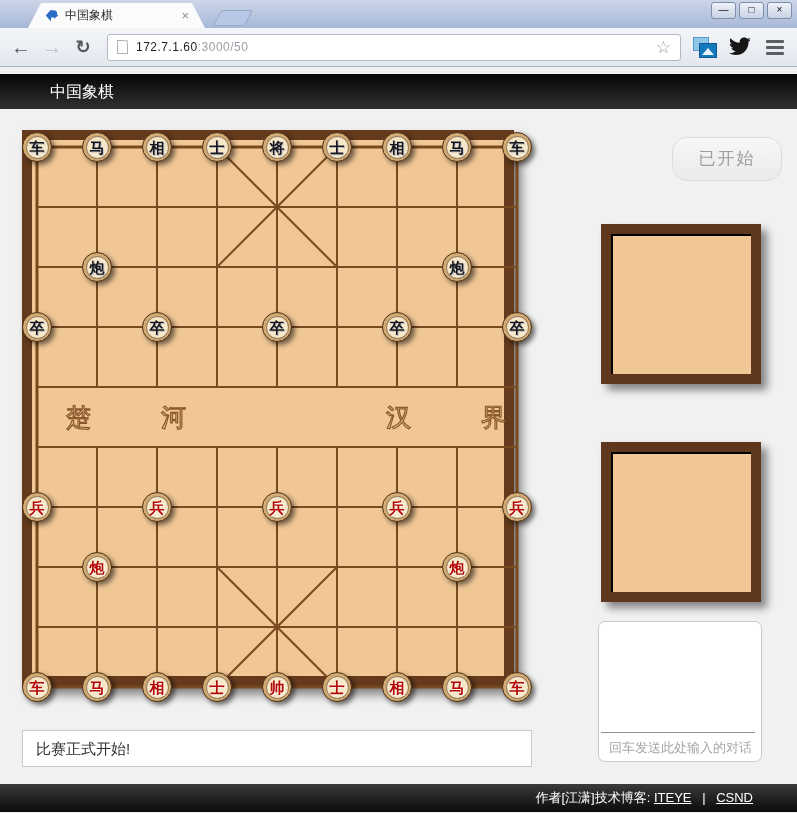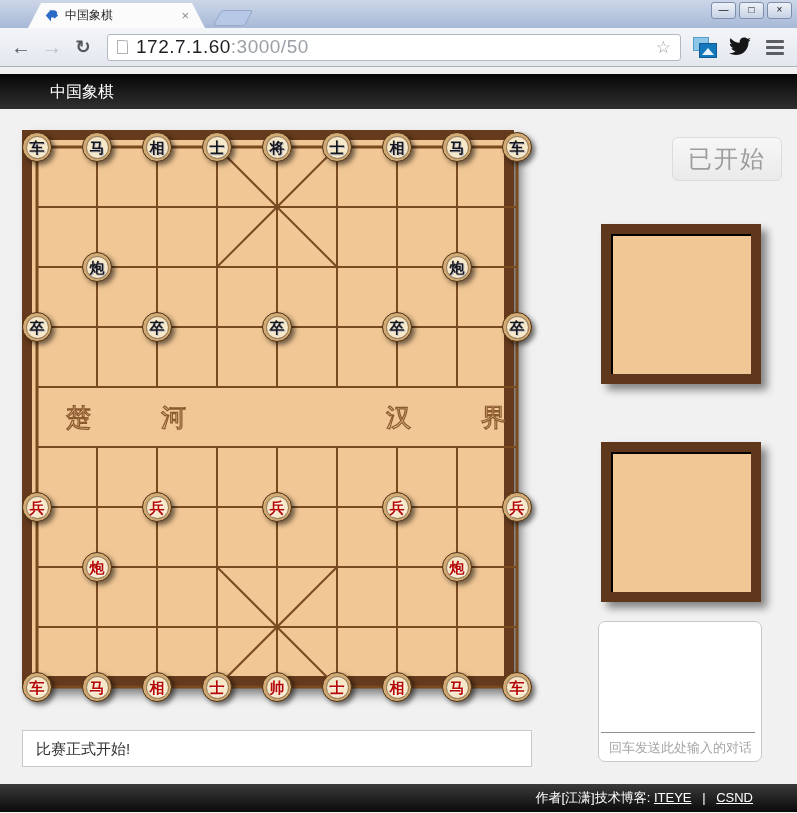--- a/index.html
+++ b/index.html
@@ -24,21 +24,21 @@
   .toolbar { height: 39px; background: linear-gradient(#f3f5f8, #e3e7ee); border-bottom: 1px solid #aeb4bd;
              display: flex; align-items: center; padding: 0 9px; gap: 7px; }
   .nav-btn { font-size: 20px; color: #55585c; width: 24px; text-align: center; font-weight: bold; }
   .nav-btn.disabled { color: #bcc0c6; }
   .reload-btn { font-size: 18px; }
   .url-bar { flex: 1; height: 27px; background: #fff; border: 1px solid #b4b8c0; border-radius: 3px;
              display: flex; align-items: center; padding: 0 9px; gap: 8px; margin: 0 5px; }
   .doc-icon { width: 11px; height: 14px; border: 1px solid #adb0b5; background: #fff; position: relative; flex: none; }
   .doc-icon::after { content: ""; position: absolute; top: -1px; right: -1px; width: 0; height: 0;
              border-top: 4px solid #cfd2d6; border-left: 4px solid transparent; }
-  .url-text { font-size: 19px; color: #1d1f23; letter-spacing: .5px; white-space: nowrap; }
+  .url-text { font-size: 12px; color: #1d1f23; letter-spacing: .5px; white-space: nowrap; }
   .url-rest { color: #9aa0a6; }
   .star-btn { margin-left: auto; font-size: 17px; color: #9aa0a6; }
   .ext-icon { width: 24px; height: 21px; position: relative; flex: none; }
   .ext-back { position: absolute; left: 0; top: 0; width: 16px; height: 14px; background: #8ec6e8; border: 1px solid #549ccb; }
   .ext-front { position: absolute; right: 0; bottom: 0; width: 18px; height: 15px; background: #1478bd; border: 1px solid #0d5a94; }
   .ext-front::after { content: ""; position: absolute; left: 2px; bottom: 2px; width: 0; height: 0;
              border-left: 6px solid transparent; border-right: 6px solid transparent; border-bottom: 7px solid #e8f4fb; }
   .bird-icon { flex: none; margin: 0 3px; }
   .menu-icon { width: 18px; display: flex; flex-direction: column; gap: 3px; margin: 0 4px; }
   .menu-icon span { display: block; height: 3px; background: #5b5e63; border-radius: 1px; }
@@ -71,22 +71,22 @@
            background: #d2aa73; border: 1px solid #4f2f12;
            box-shadow: 3px 3px 5px rgba(0,0,0,.55);
            display: flex; align-items: center; justify-content: center; }
   .piece .inner { width: 23px; height: 23px; border-radius: 50%; background: #f6e8c9;
            border: 1px solid rgba(80,48,18,.55); display: flex; align-items: center; justify-content: center;
            font-weight: bold; font-size: 15px; line-height: 1; }
   .piece.b .inner { color: #15151d; text-shadow: 1px 1px 0 rgba(90,120,200,.35); }
   .piece.r .inner { color: #b50505; text-shadow: 1px 1px 0 rgba(255,255,255,.75); }
 
   .start-button { position: absolute; left: 672px; top: 28px; width: 110px; height: 44px;
-           background: linear-gradient(#f7f7f7, #eaeaea); border: 1px solid #dcdcdc; border-radius: 6px;
-           color: #9d9d9d; font-size: 24px; letter-spacing: 2px; text-align: center; line-height: 42px; }
+           background: linear-gradient(#f7f7f7, #eaeaea); border: 1px solid #dcdcdc; border-radius: 15px;
+           color: #9d9d9d; font-size: 17px; letter-spacing: 2px; text-align: center; line-height: 42px; }
 
   .cap-box { position: absolute; left: 601px; width: 160px; height: 160px;
            background: #f1c795; border: 10px solid #5e371c;
            box-shadow: inset 2px 2px 0 #000, 6px 6px 8px rgba(0,0,0,.45); }
   .cap-box-1 { top: 115px; }
   .cap-box-2 { top: 333px; }
 
   .chat-panel { position: absolute; left: 598px; top: 512px; width: 164px; height: 141px;
            background: #fff; border: 1px solid #c9c9c9; border-radius: 7px;
            display: flex; flex-direction: column; }

